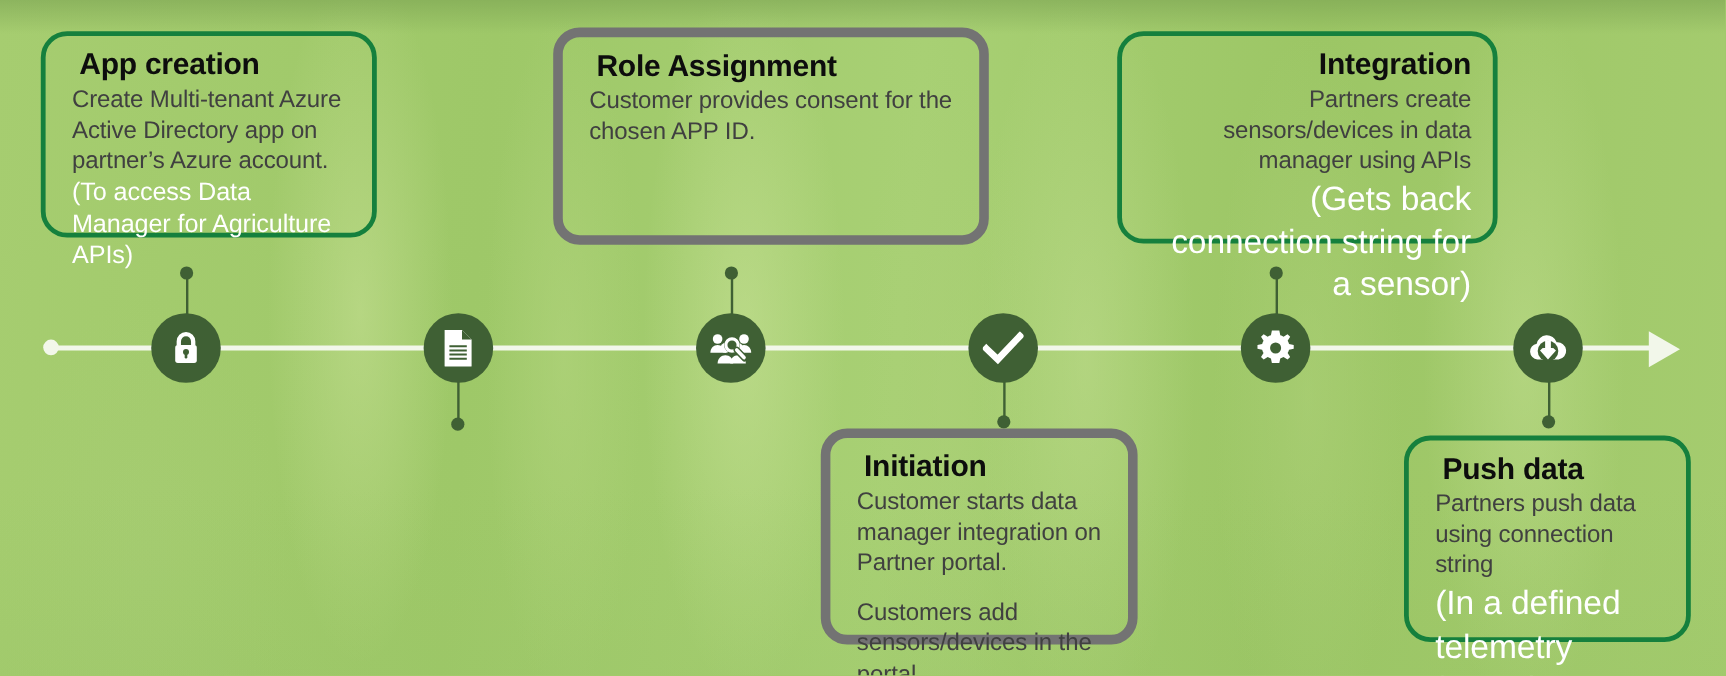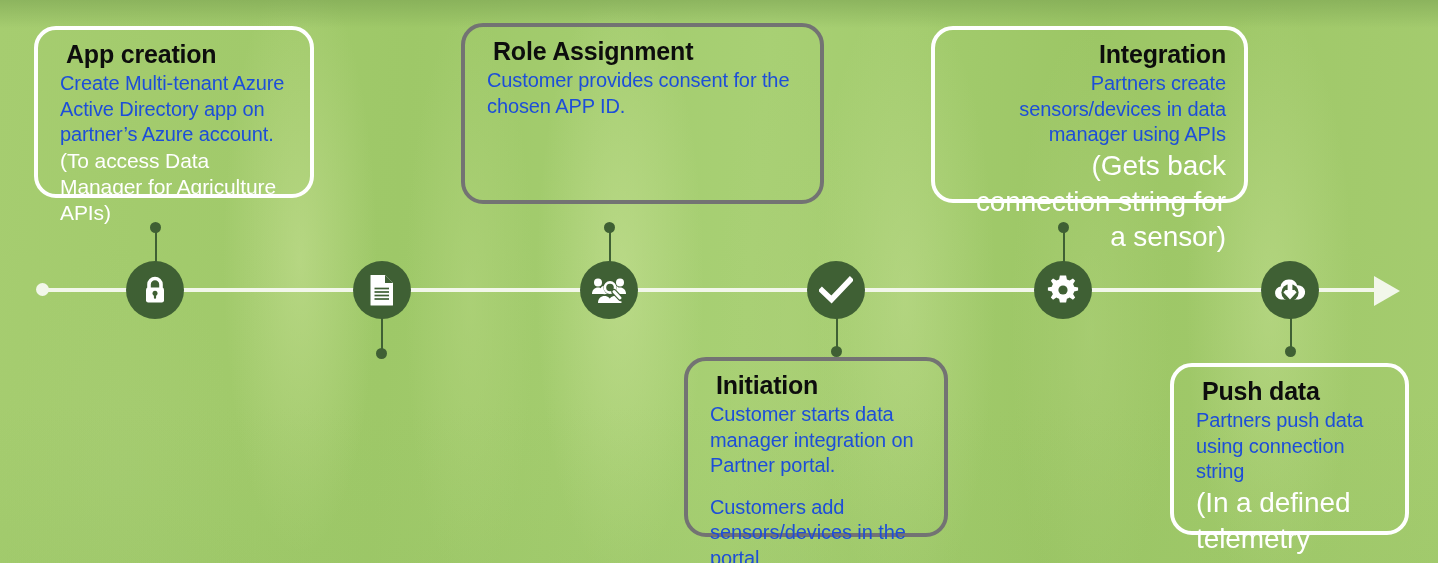--- a/index.html
+++ b/index.html
@@ -101,37 +101,37 @@
   }
 
   
   .card {
     position: absolute;
     box-sizing: border-box;
     border-radius: 22px;
     padding: 10px 18px 10px 22px;
   }
   .card.light {
-    border: 4px solid #ffffff;
+    border: 4px solid #15803d;
   }
   .card.dark {
-    border: 4px solid #737373;
+    border: 8px solid #737373;
   }
   .card-title {
     font-weight: bold;
     font-size: 25px;
     line-height: 1.12;
     color: #0d0d0d;
     margin: 0 0 3px 6px;
     letter-spacing: -0.2px;
   }
   .card-body {
     font-size: 20px;
     line-height: 1.28;
-    color: #1d4ed8;
+    color: #404040;
     margin: 0;
     letter-spacing: -0.1px;
   }
   .card-note {
     font-size: 28px;
     line-height: 1.28;
     color: #ffffff;
     margin: 0;
     letter-spacing: -0.1px;
   }

